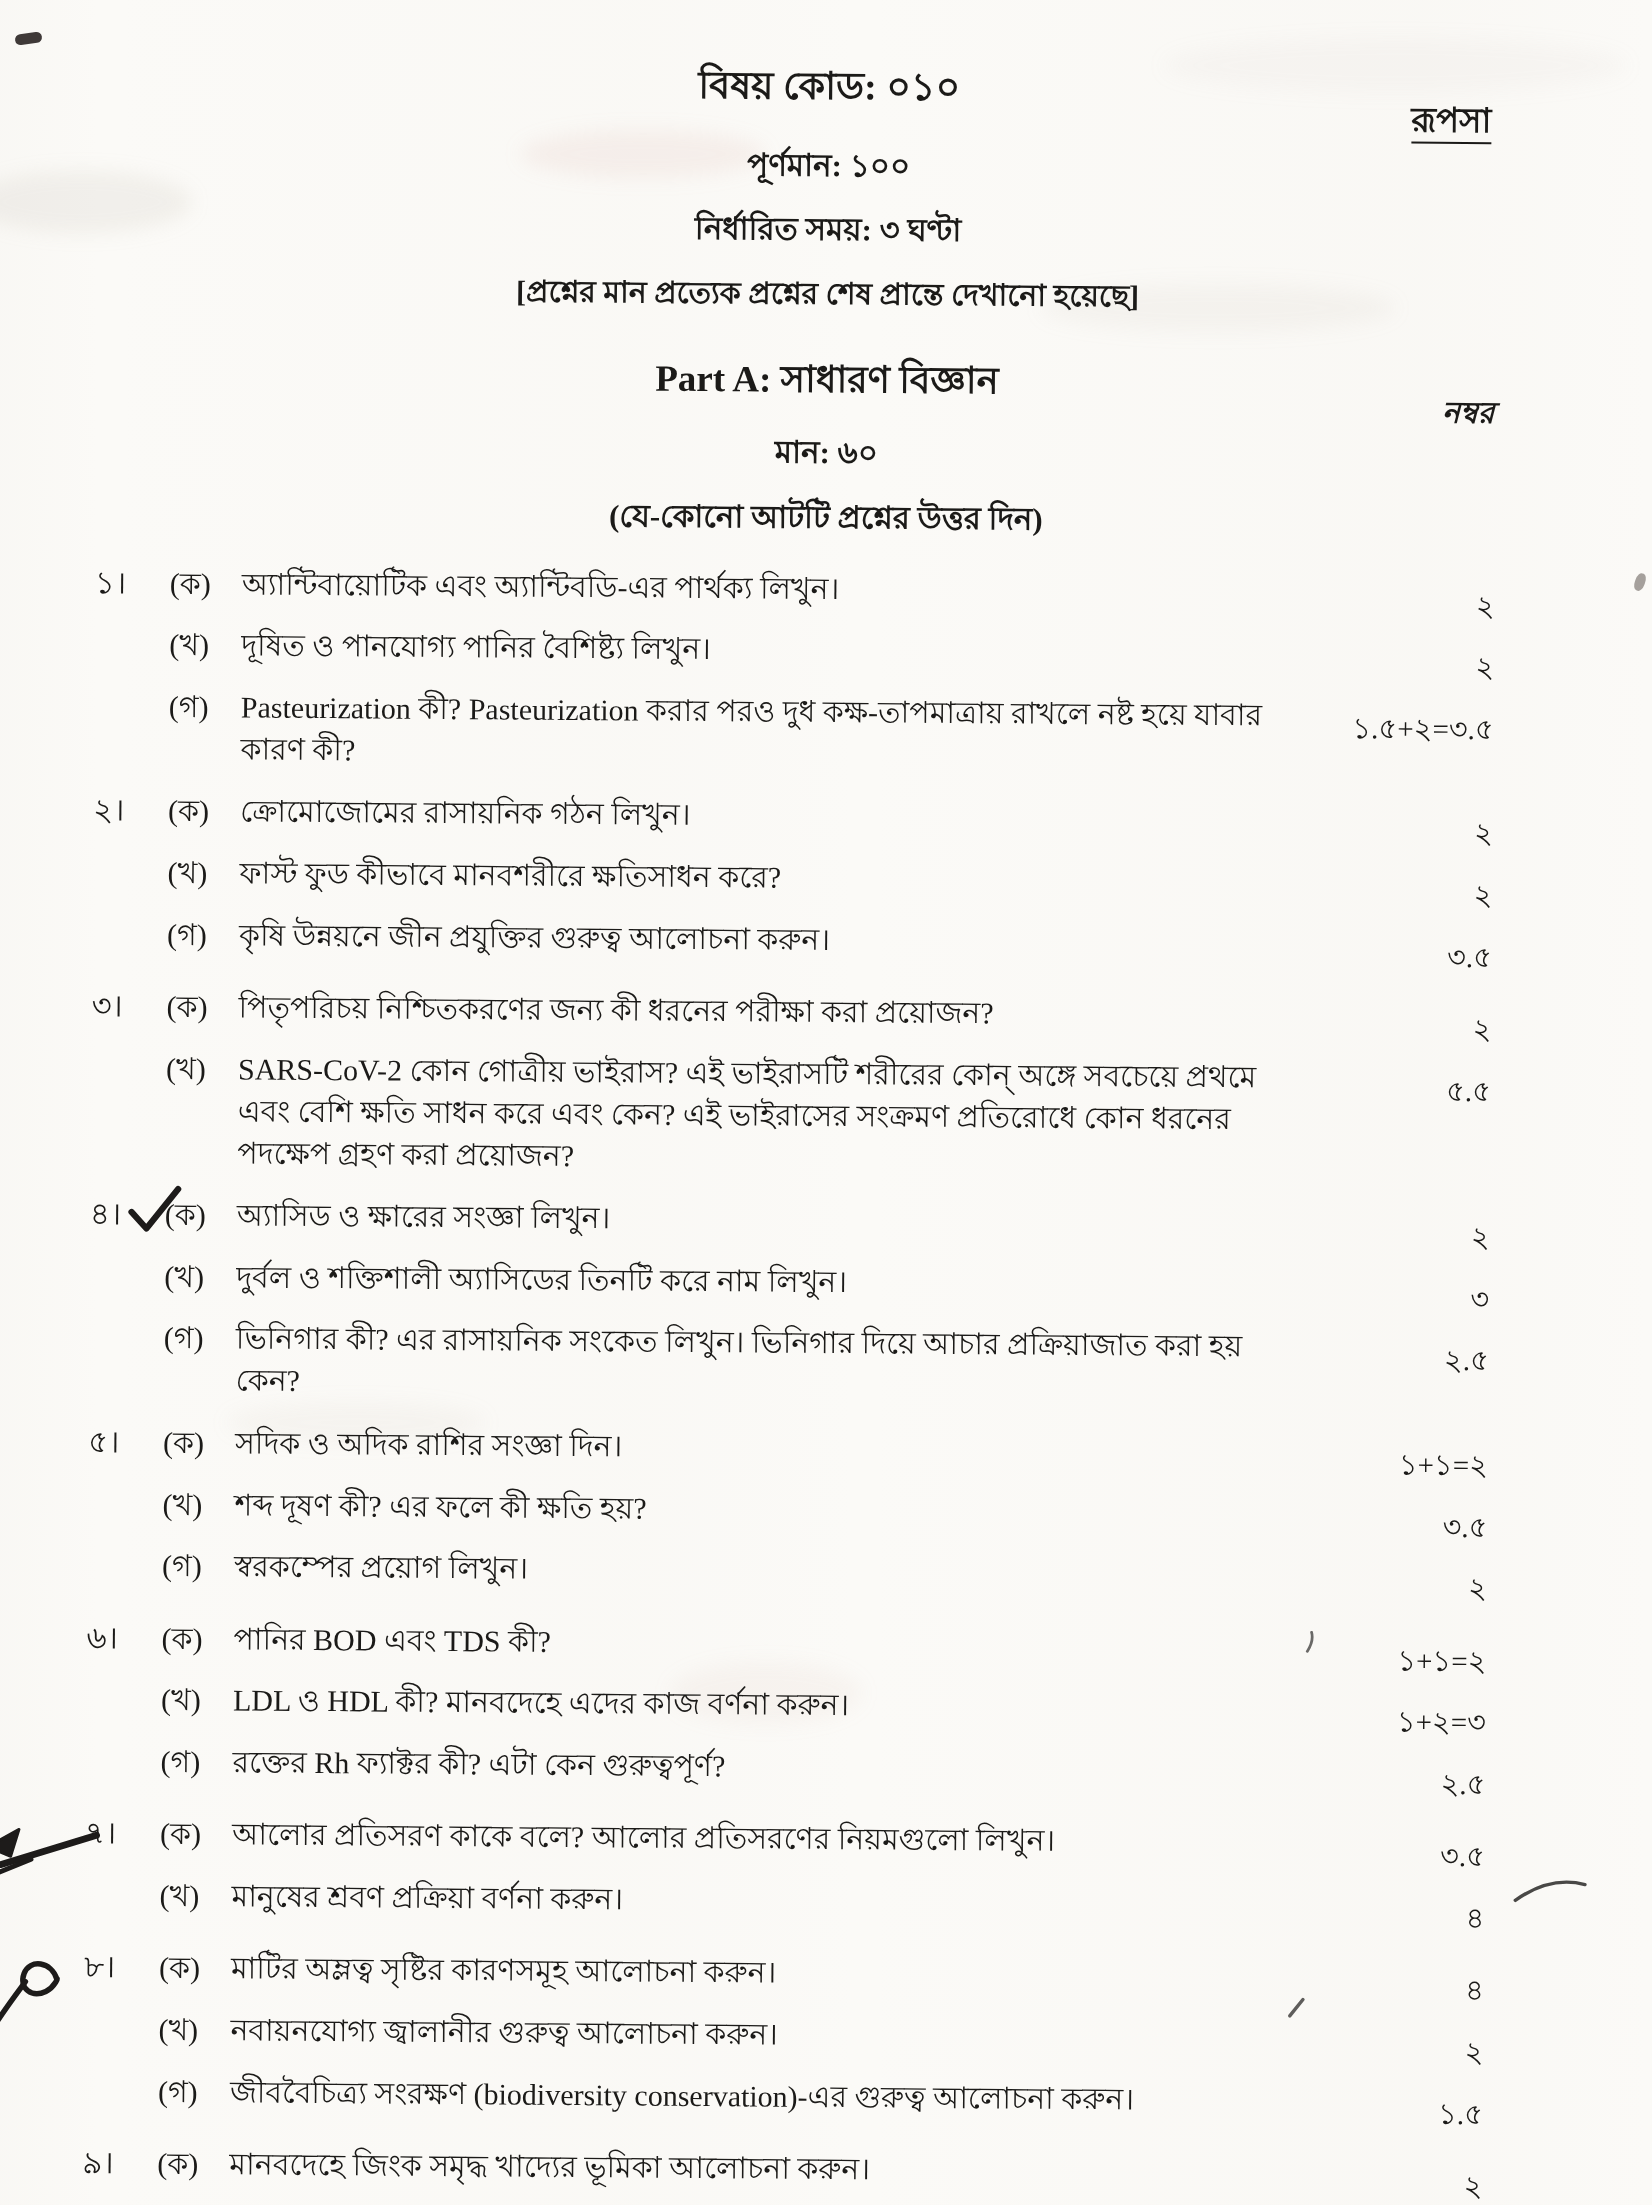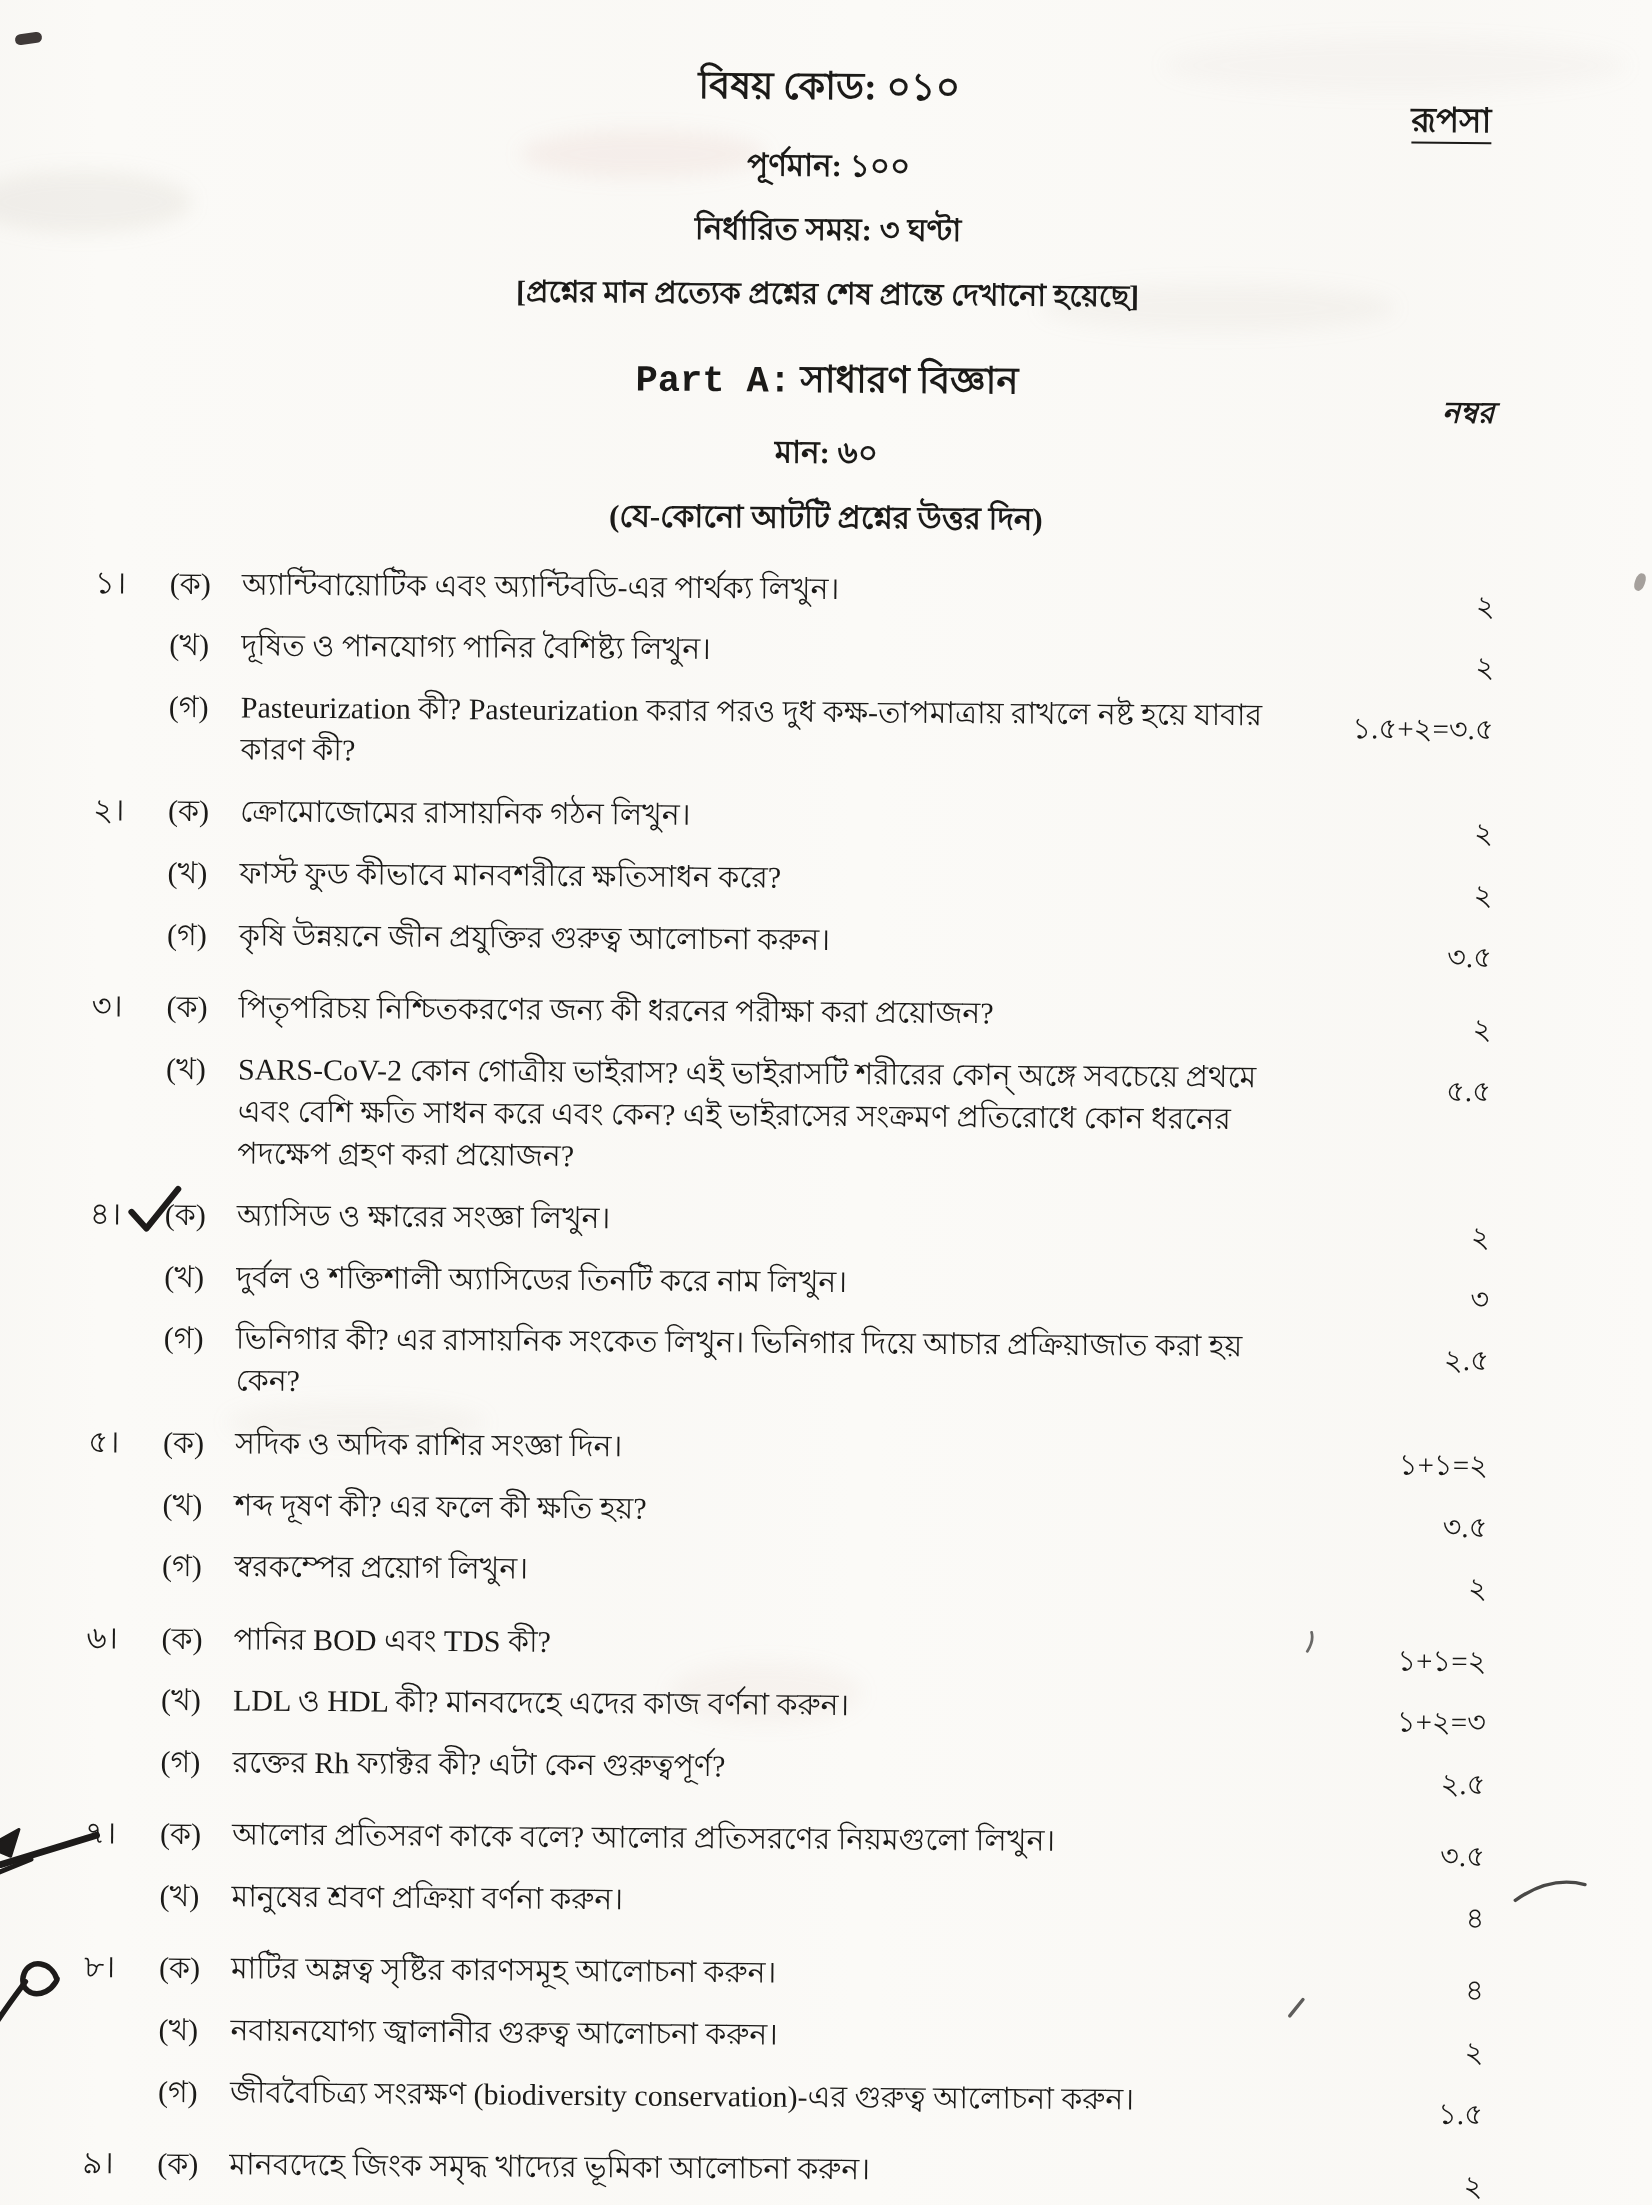--- a/index.html
+++ b/index.html
@@ -43,21 +43,21 @@
     border-bottom:2.7px solid #1b1a18; padding-bottom:2.7px;margin-top:41px;
   }
 
   header { padding-top:56px; text-align:center; }
   .h-line { margin:0 auto; }
   .subject-code { font-size:38px; font-weight:bold; margin-bottom:20.5px; }
   .full-marks   { font-size:31px; font-weight:bold; margin-bottom:12.3px; }
   .time-line    { font-size:31px; font-weight:bold; margin-bottom:13.7px; }
   .note-line    { font-size:30px; font-weight:bold; margin-bottom:29px; }
   .part-line    { font-size:37px; font-weight:bold; margin-bottom:15px; }
-  .part-en      { font-family:Liberation Mono, monospace; }
+  .part-en      { font-family:Liberation Serif, serif; }
   .part-marks   { font-size:31px; font-weight:bold; margin-bottom:12.3px; }
   .instruction  { font-size:31px; font-weight:bold; }
   .marks-head {
     position:absolute; top:384px; right:159px; font-size:30px; font-weight:bold;font-style:italic;
   }
 
   main.questions { padding:23px 157px 0 96px; }
   .qrow {
     position:relative;
     display:grid;

